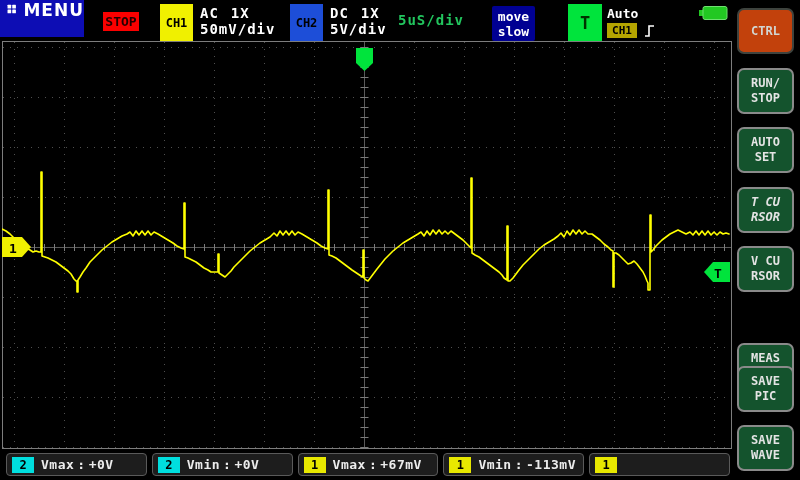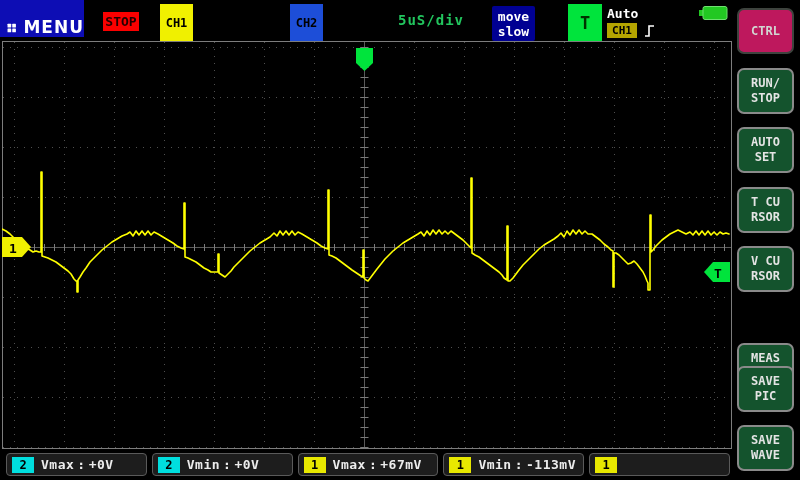--- a/index.html
+++ b/index.html
@@ -2,21 +2,21 @@
 <html><head>
 <meta charset="utf-8">
 <style>
   html,body{margin:0;padding:0;background:#000;}
   body{width:800px;height:480px;position:relative;overflow:hidden;
        font-family:"DejaVu Sans Mono",monospace;-webkit-font-smoothing:none;}
   .abs{position:absolute;}
   
   #topbar{left:0;top:0;width:800px;height:41px;background:#000;}
   #menu-btn{left:0;top:0;width:84px;height:37px;background:#0d0db4;display:flex;
-            align-items:flex-end;gap:7px;padding-left:7px;box-sizing:border-box;cursor:pointer;}
+            align-items:flex-start;gap:7px;padding-left:7px;box-sizing:border-box;cursor:pointer;}
   #menu-btn .label{color:#fff;font-weight:bold;font-size:17px;letter-spacing:1px;
                    font-family:"DejaVu Sans",sans-serif;}
   #stop-badge{left:103px;top:12px;width:36px;height:19px;background:#fb0000;color:#200;
               font-weight:bold;font-size:13px;display:flex;align-items:center;justify-content:center;}
   .ch-badge{width:33px;height:37px;display:flex;align-items:center;justify-content:center;
             color:#000;font-weight:bold;font-size:12px;}
   #ch1-badge{left:160px;top:4px;background:#f0f000;}
   #ch2-badge{left:290px;top:4px;background:#1d4ed8;}
   .ch-info{top:5px;color:#fff;font-weight:bold;font-size:14px;line-height:16px;letter-spacing:1px;}
   #ch1-info{left:200px;} #ch2-info{left:330px;}
@@ -30,21 +30,21 @@
   #trig-mode{left:607px;top:6px;color:#fff;font-weight:bold;font-size:13px;}
   #trig-src{left:607px;top:23px;width:30px;height:15px;background:#b4a400;color:#000;
             font-weight:bold;font-size:11px;display:flex;align-items:center;justify-content:center;}
   #slope-icon{left:644px;top:23px;}
   #battery{left:699px;top:6px;}
   
   .sbtn{left:737px;width:57px;height:46px;border:2px solid #8a8a8a;border-radius:7px;
         background:#14532d;color:#e4e4e4;font-weight:bold;font-size:12px;line-height:15px;
         display:flex;align-items:center;justify-content:center;text-align:center;
         white-space:pre-line;box-sizing:border-box;cursor:pointer;}
-  .sbtn.active{background:#be185d;border-color:#3e433e;color:#d2d6d2;}
+  .sbtn.active{background:#c2410c;border-color:#3e433e;color:#d2d6d2;}
   
   #plot{left:2px;top:41px;width:730px;height:408px;cursor:crosshair;}
   
   #measure-bar{left:6px;top:453px;width:724px;height:23px;display:flex;gap:5px;}
   .mbox{flex:1;background:#1d1d1d;border:1px solid #5a5a5a;border-radius:4px;
         display:flex;align-items:center;padding:0 5px;gap:7px;box-sizing:border-box;}
   .mbadge{width:22px;height:16px;color:#000;font-weight:bold;font-size:12px;
           display:flex;align-items:center;justify-content:center;flex:none;}
   .mbadge.cyan{background:#00dede;} .mbadge.yellow{background:#e8e800;}
   .mtext{color:#ececec;font-weight:bold;font-size:13px;letter-spacing:0.5px;white-space:nowrap;}
@@ -59,22 +59,30 @@
       <rect x="1" y="1" width="7" height="7" rx="1" fill="#fff"></rect>
       <rect x="10" y="1" width="7" height="7" rx="1" fill="#fff"></rect>
       <rect x="1" y="10" width="7" height="7" rx="1" fill="#fff"></rect>
       <rect x="10" y="10" width="7" height="7" rx="1" fill="#fff"></rect>
     </svg>
     <span class="label">MENU</span>
   </div>
   <div id="stop-badge" class="abs">STOP</div>
 
   <div id="ch1-badge" class="abs ch-badge">CH1</div>
+  <div id="ch1-info" class="abs ch-info">
+    <div><span>AC</span><span class="atten">1X</span></div>
+    <div>50mV/div</div>
+  </div>
 
   <div id="ch2-badge" class="abs ch-badge">CH2</div>
+  <div id="ch2-info" class="abs ch-info">
+    <div><span>DC</span><span class="atten">1X</span></div>
+    <div>5V/div</div>
+  </div>
 
   <div id="timebase" class="abs">5uS/div</div>
 
   <div id="move-btn" class="abs">
     <span>move</span>
     <span>slow</span>
   </div>
 
   <div id="t-badge" class="abs">T</div>
   <div id="trig-mode" class="abs">Auto</div>
@@ -88,21 +96,21 @@
     <rect x="4" y="0.5" width="24" height="13" rx="2" fill="#22c822" stroke="#6fe06f" stroke-width="1"></rect>
   </svg>
 </div>
 
 <div id="sidebar">
     <div class="sbtn abs active" style="top: 8px;">CTRL</div>
     <div class="sbtn abs" style="top: 68px;">RUN/
 STOP</div>
     <div class="sbtn abs" style="top: 127px;">AUTO
 SET</div>
-    <div class="sbtn abs" style="top: 187px;">T CU
+    <div class="sbtn abs" style="top: 187px; font-style: italic;">T CU
 RSOR</div>
     <div class="sbtn abs" style="top: 246px;">V CU
 RSOR</div>
     <div class="sbtn abs" style="top: 324px; margin-top: 19px;">MEAS
 URES</div>
     <div class="sbtn abs" style="top: 366px;">SAVE
 PIC</div>
     <div class="sbtn abs" style="top: 425px;">SAVE
 WAVE</div>
   </div>

